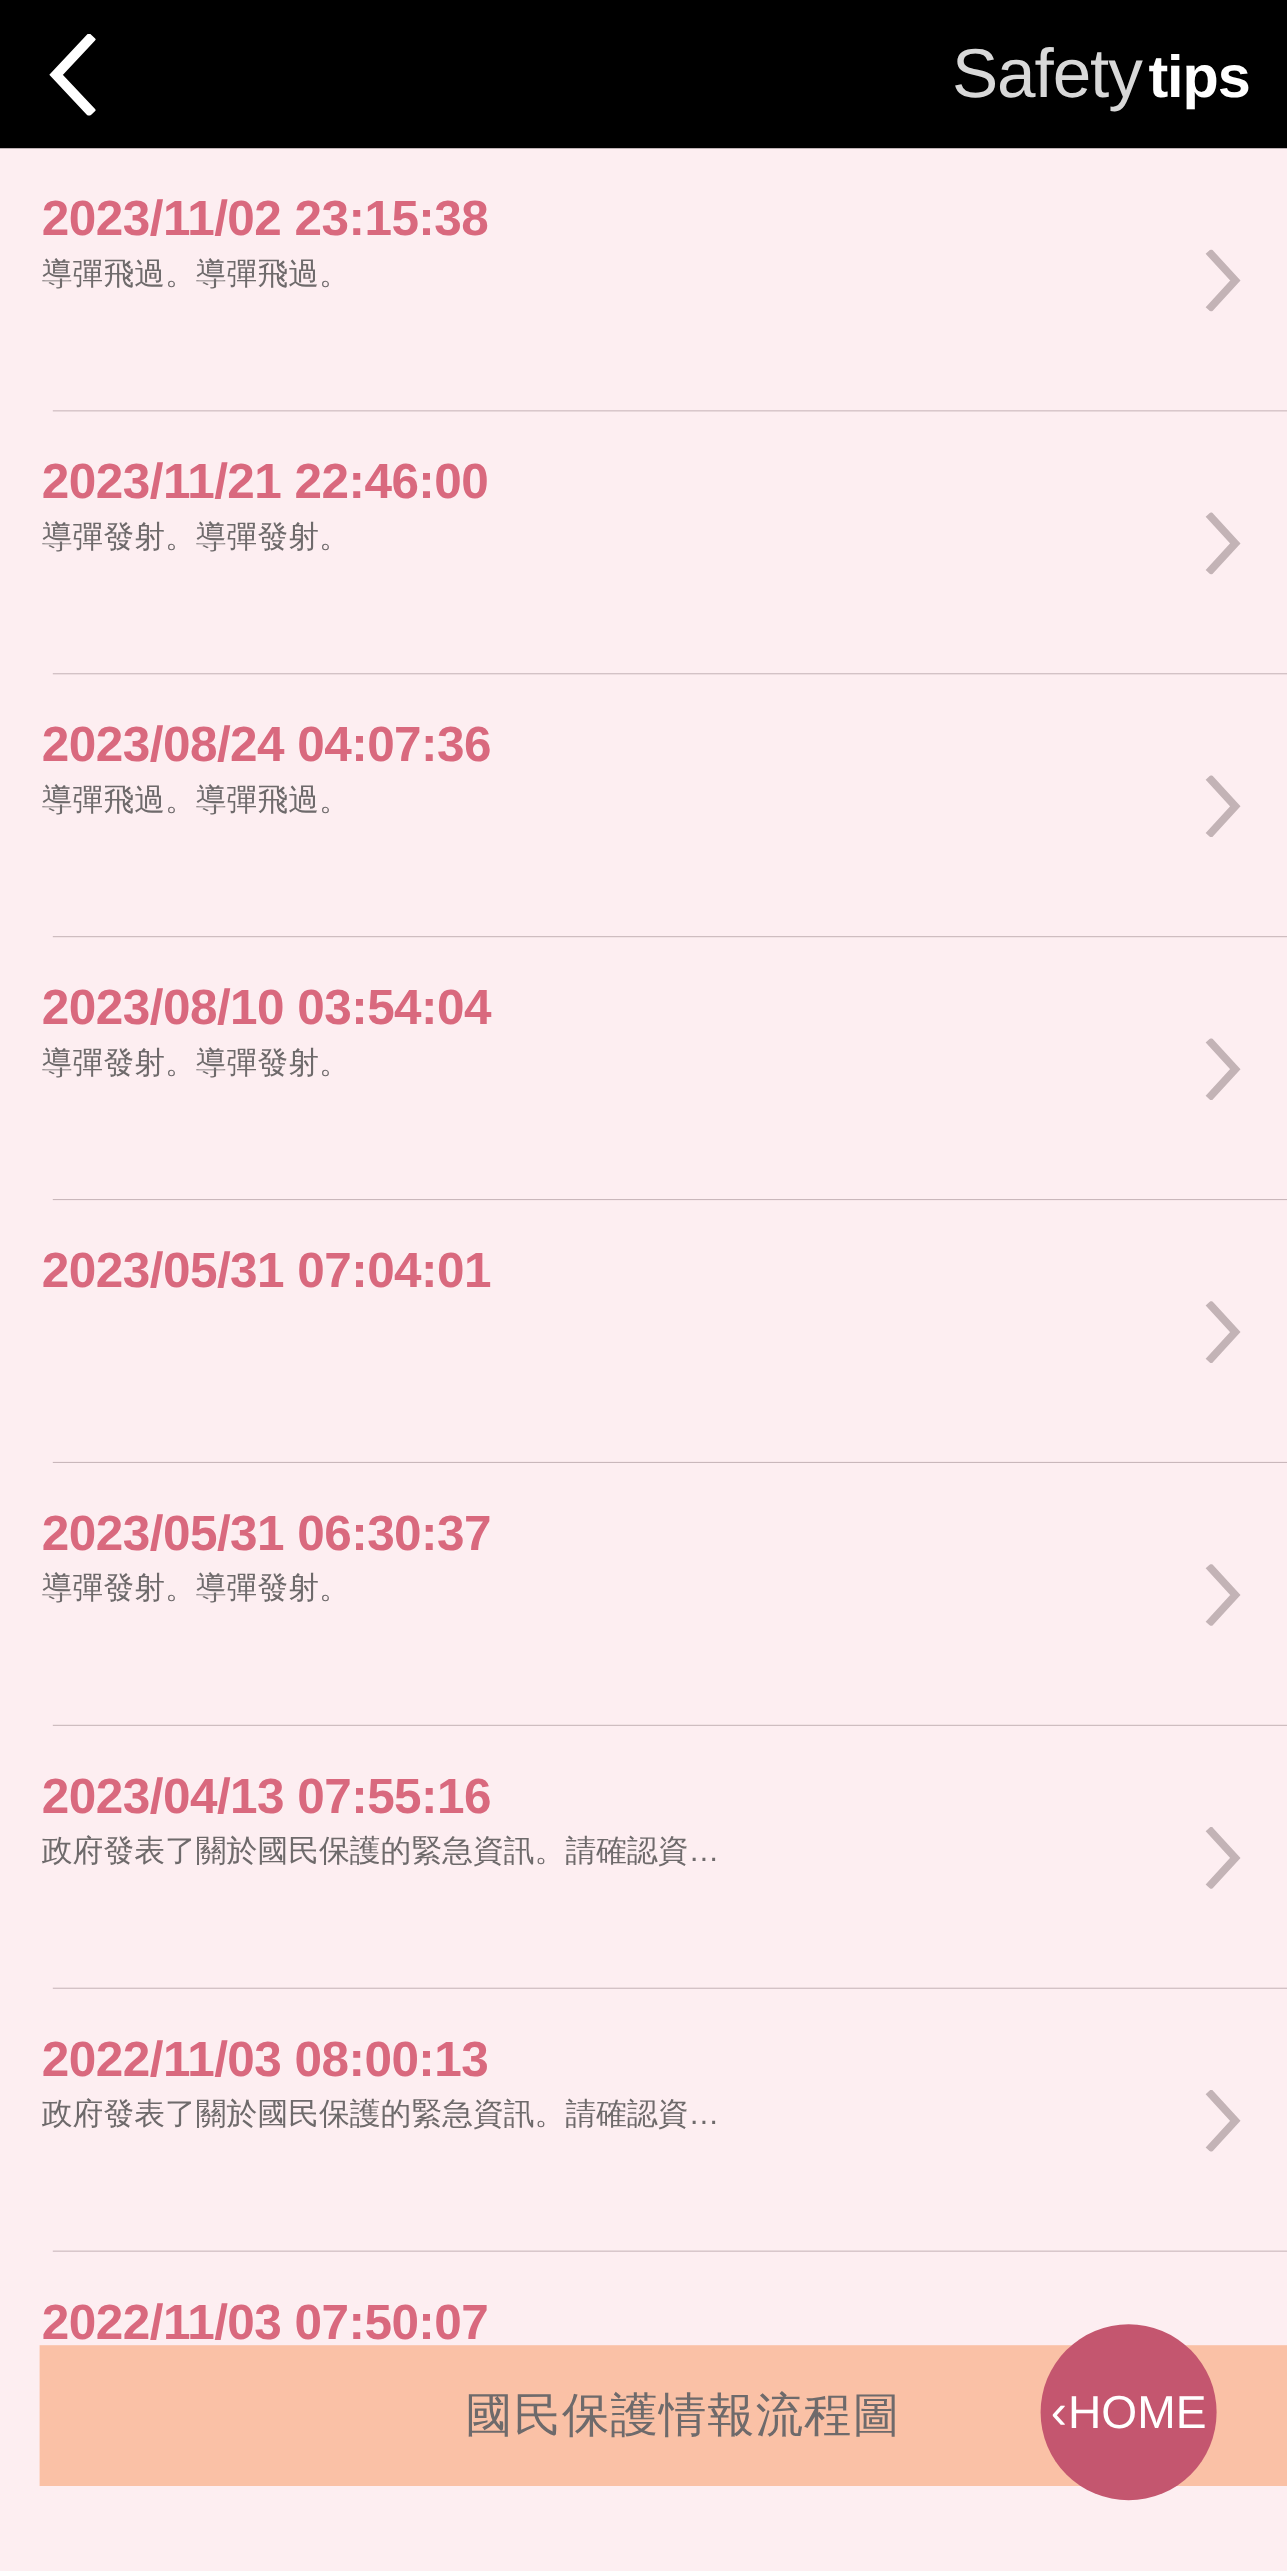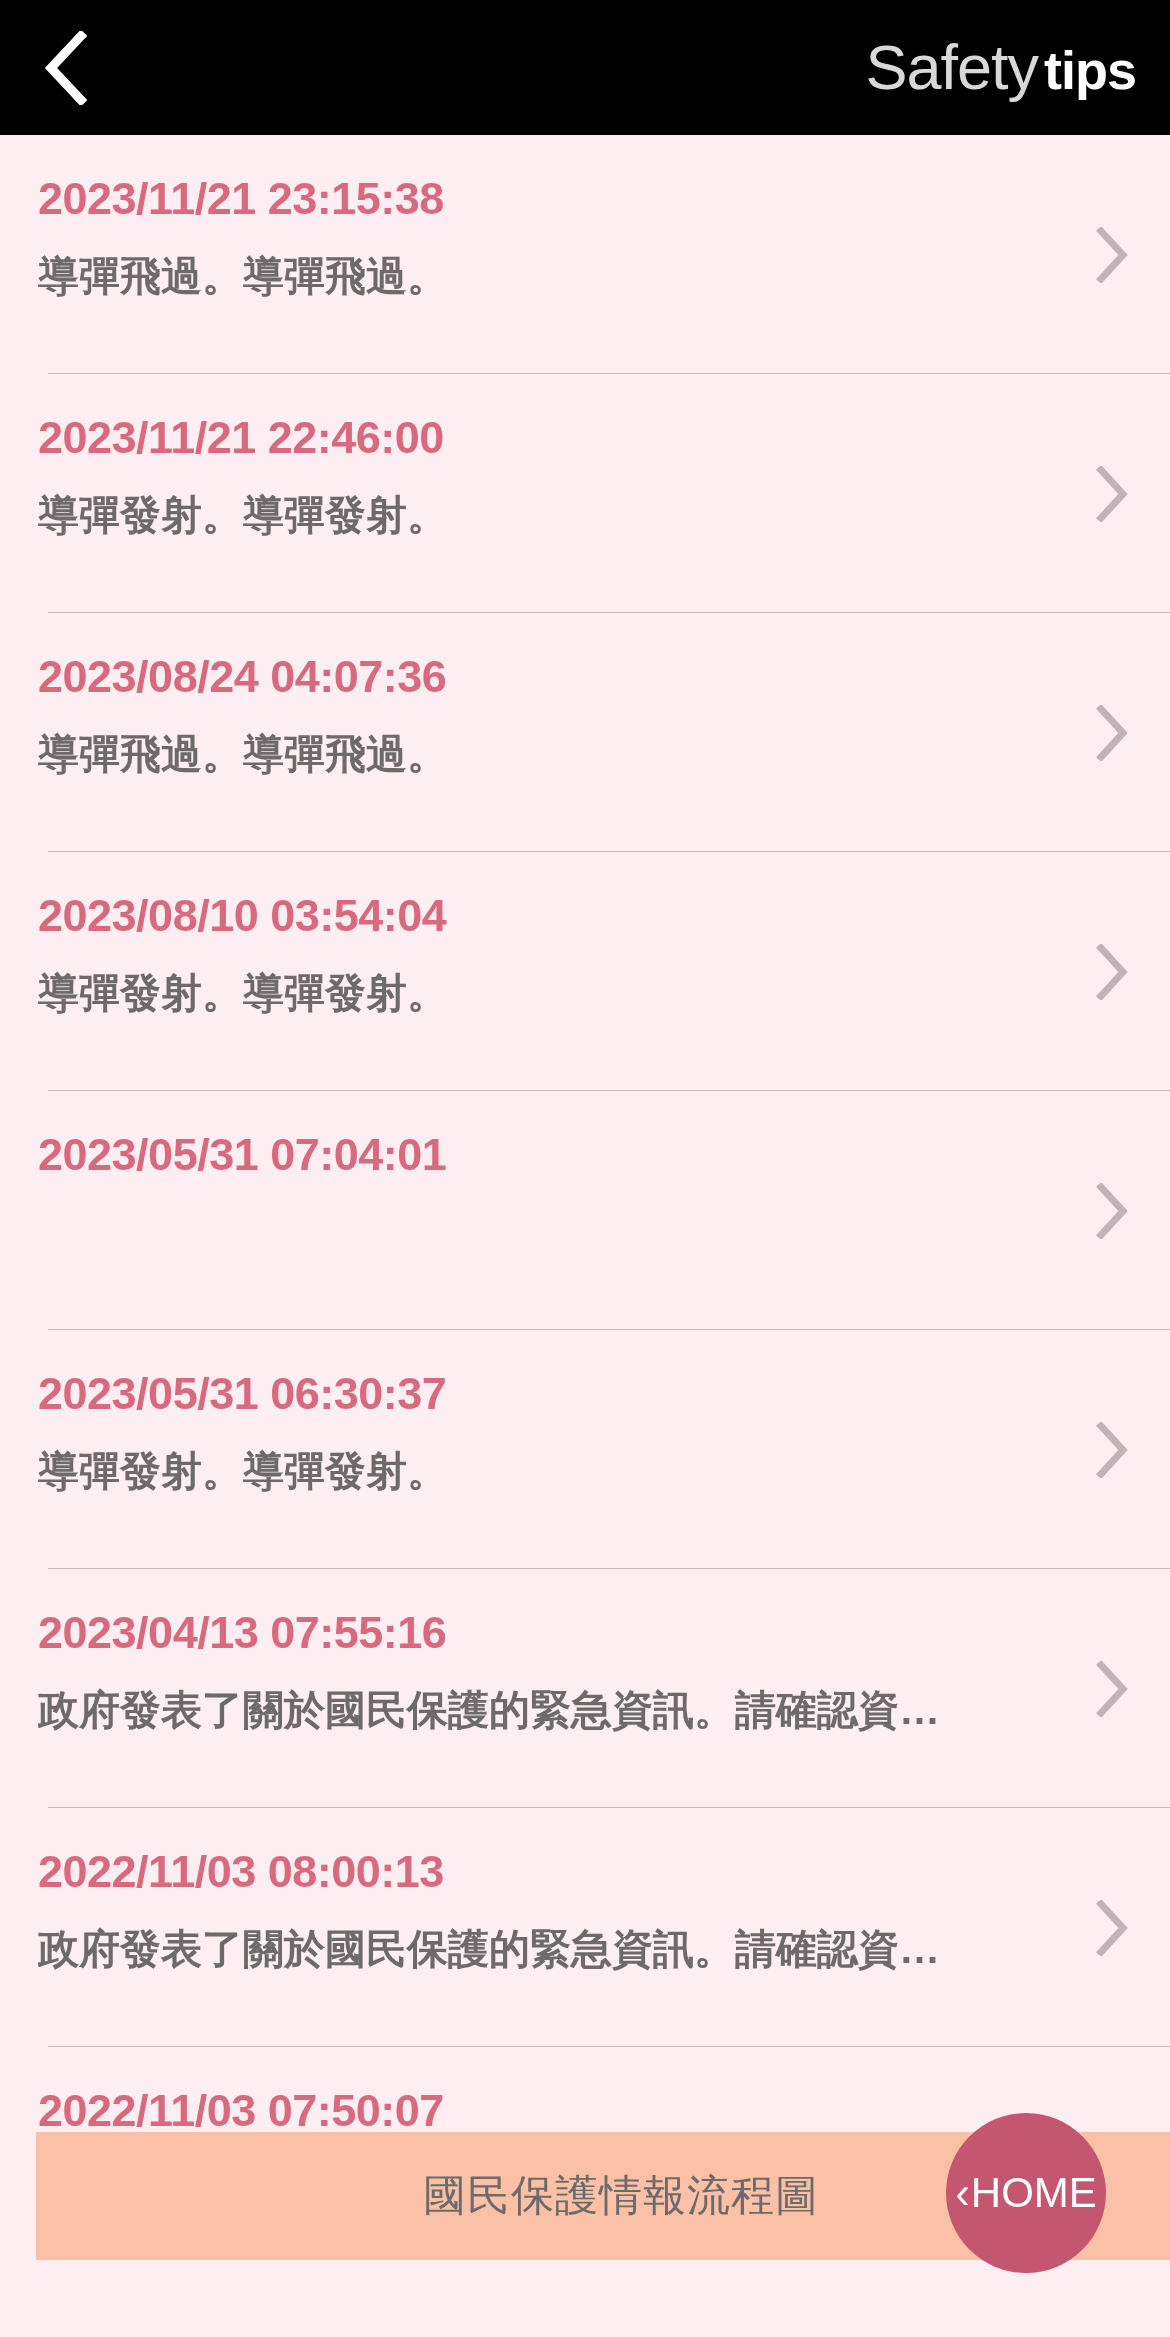--- a/index.html
+++ b/index.html
@@ -67,24 +67,24 @@
   }
   .list-item .timestamp{
     color:#d9697e;
     font-size:45px;
     font-weight:700;
     letter-spacing:-0.5px;
     line-height:1.08;
     white-space:nowrap;
   }
   .list-item .message{
-    margin-top:28px;
+    margin-top:8px;
     color:#6e6a6b;
-    font-size:41px;
-    font-weight:700;
+    font-size:28px;
+    font-weight:400;
     line-height:1.2;
     white-space:nowrap;
     padding-right:110px;
     overflow:hidden;
   }
   .list-item .row-chevron{
     position:absolute;
     right:28px; top:0; bottom:0;
     width:60px;
     display:flex; align-items:center; justify-content:center;
@@ -154,21 +154,21 @@
   </div>
 
   <div id="header-title">
     <span class="t-light">Safety</span><span class="t-bold">tips</span>
   </div>
 
 </div>
 
 <div id="alert-list">
     <div class="list-item">
-      <div class="timestamp">2023/11/21 23:15:38</div>
+      <div class="timestamp">2023/11/02 23:15:38</div>
       <div class="message">導彈飛過。導彈飛過。</div>
       <div class="row-chevron">
         <svg width="34" height="56" viewBox="0 0 34 56" aria-hidden="true">
           <path d="M6 4 L28 28 L6 52" fill="none" stroke="#c3b3b6" stroke-width="7" stroke-linecap="square" stroke-linejoin="miter"></path>
         </svg>
       </div>
       <div class="sep"></div>
     </div>
     <div class="list-item">
       <div class="timestamp">2023/11/21 22:46:00</div>

